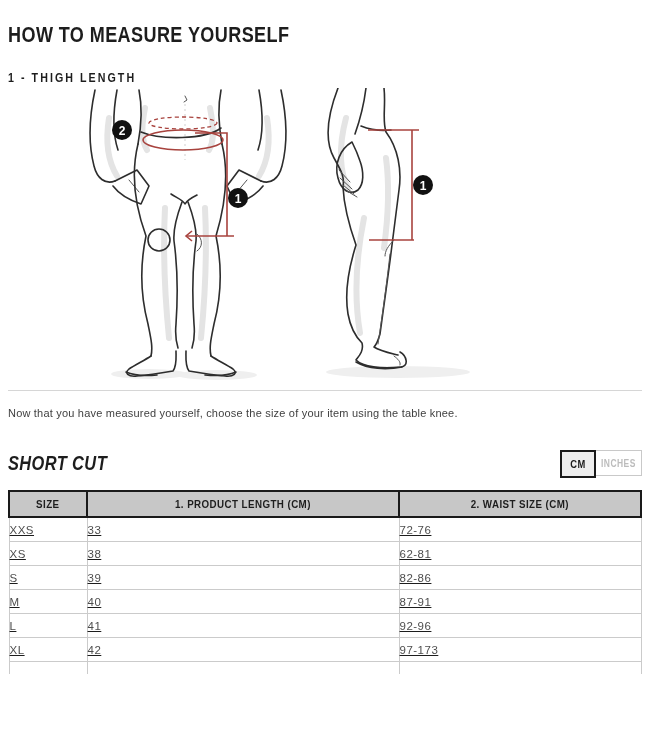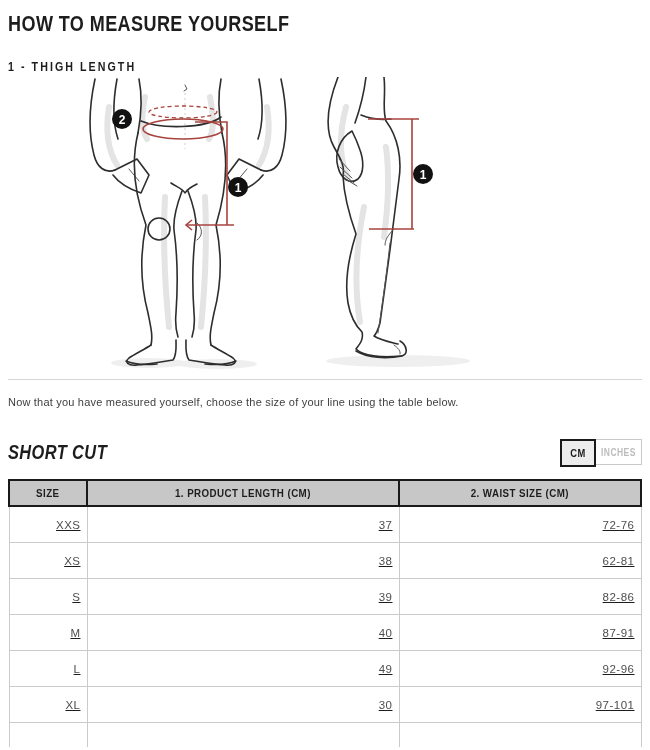--- a/index.html
+++ b/index.html
@@ -8,21 +8,21 @@
     background:#ffffff;
     font-family:"Liberation Sans", sans-serif;
     color:#1d1d1d;
     -webkit-font-smoothing:antialiased;
   }
   .content { padding:0 8px; }
 
   .cond-l { display:inline-block; transform:scaleX(0.82); transform-origin:0 50%; white-space:nowrap; }
   .cond-c { display:inline-block; transform:scaleX(0.85); transform-origin:50% 50%; white-space:nowrap; }
 
-  .page-title { margin:13px 0 0; font-size:22px; line-height:1; font-weight:700; letter-spacing:0.5px; }
+  .page-title { margin:24px 0 0; font-size:22px; line-height:1; font-weight:700; letter-spacing:0.5px; }
 
   .instr-heading { margin:25px 0 0; font-size:13px; line-height:1; font-weight:700; letter-spacing:2.5px; }
   .instr-heading.second { margin-top:9px; }
   .instr-text { margin:6px 0 0; font-size:11px; line-height:1.45; color:#3f3f3f; letter-spacing:0.2px; }
 
   .figures { position:relative; height:302px; margin-top:4px; }
   .figures svg { position:absolute; top:0; }
   #front-fig { left:77px; }
   #side-fig  { left:298px; }
 
@@ -43,22 +43,22 @@
 
   .size-table { width:100%; border-collapse:collapse; margin-top:14px; table-layout:fixed;text-decoration:underline; }
   .size-table col.c-size { width:78px; }
   .size-table col.c-len  { width:312px; }
   .size-table thead th {
     background:#c7c7c7; border:2px solid #1a1a1a;
     height:24px; padding:0; font-size:11.5px; font-weight:700; color:#1d1d1d;
     letter-spacing:0.5px;
   }
   .size-table tbody td {
-    border:1px solid #cbcbcb; height:23px; padding:6px;
-    text-align:right; font-size:11.5px; color:#4d4d4d; letter-spacing:0.5px;
+    border:1px solid #cbcbcb; height:23px; padding:0;
+    text-align:left; font-size:11.5px; color:#4d4d4d; letter-spacing:0.5px;
   }
   .size-table tbody tr.stub td { height:12px; border-bottom:none; }
 
   .sk   { fill:none; stroke:#2d2d2d; stroke-width:1.6; stroke-linecap:round; stroke-linejoin:round; }
   .sk2  { fill:none; stroke:#555555; stroke-width:1;   stroke-linecap:round; }
   .shade{ fill:none; stroke:#e4e4e4; stroke-width:6;   stroke-linecap:round; }
   .red  { fill:none; stroke:#a8433e; stroke-width:1.6; }
   .redthin { fill:none; stroke:#a8433e; stroke-width:1.3; }
   .badge-c { fill:#111111; }
   .badge-t { fill:#ffffff; font-family:"Liberation Sans",sans-serif; font-size:12px; font-weight:700;
@@ -181,21 +181,21 @@
       </g>
       <g>
         <circle class="badge-c" cx="117" cy="97" r="10"></circle>
         <text class="badge-t" x="117" y="101.5">1</text>
       </g>
     </svg>
   </div>
 
   <hr class="divider">
 
-  <p class="note">Now that you have measured yourself, choose the size of your line using the table below.</p>
+  <p class="note">Now that you have measured yourself, choose the size of your item using the table knee.</p>
 
   <div class="shortcut-row">
     <h2 class="shortcut-heading">
       <span class="cond-l">SHORT CUT</span>
     </h2>
     <div class="unit-toggle">
       <button class="unit active">
         <span class="cond-c">CM</span>
       </button>
       <button class="unit inactive">
@@ -213,47 +213,47 @@
     <thead>
       <tr>
         <th><span class="cond-c">SIZE</span></th>
         <th><span class="cond-c">1. PRODUCT LENGTH (CM)</span></th>
         <th><span class="cond-c">2. WAIST SIZE (CM)</span></th>
       </tr>
     </thead>
     <tbody>
         <tr>
     <td>XXS</td>
-    <td>37</td>
+    <td>33</td>
     <td>72-76</td>
   </tr>
         <tr>
     <td>XS</td>
     <td>38</td>
     <td>62-81</td>
   </tr>
         <tr>
     <td>S</td>
     <td>39</td>
     <td>82-86</td>
   </tr>
         <tr>
     <td>M</td>
     <td>40</td>
     <td>87-91</td>
   </tr>
         <tr>
     <td>L</td>
-    <td>49</td>
+    <td>41</td>
     <td>92-96</td>
   </tr>
         <tr>
     <td>XL</td>
-    <td>30</td>
-    <td>97-101</td>
+    <td>42</td>
+    <td>97-173</td>
   </tr>
         <tr class="stub">
           <td></td>
           <td></td>
           <td></td>
         </tr>
       </tbody>
   </table>
 
 </div>

